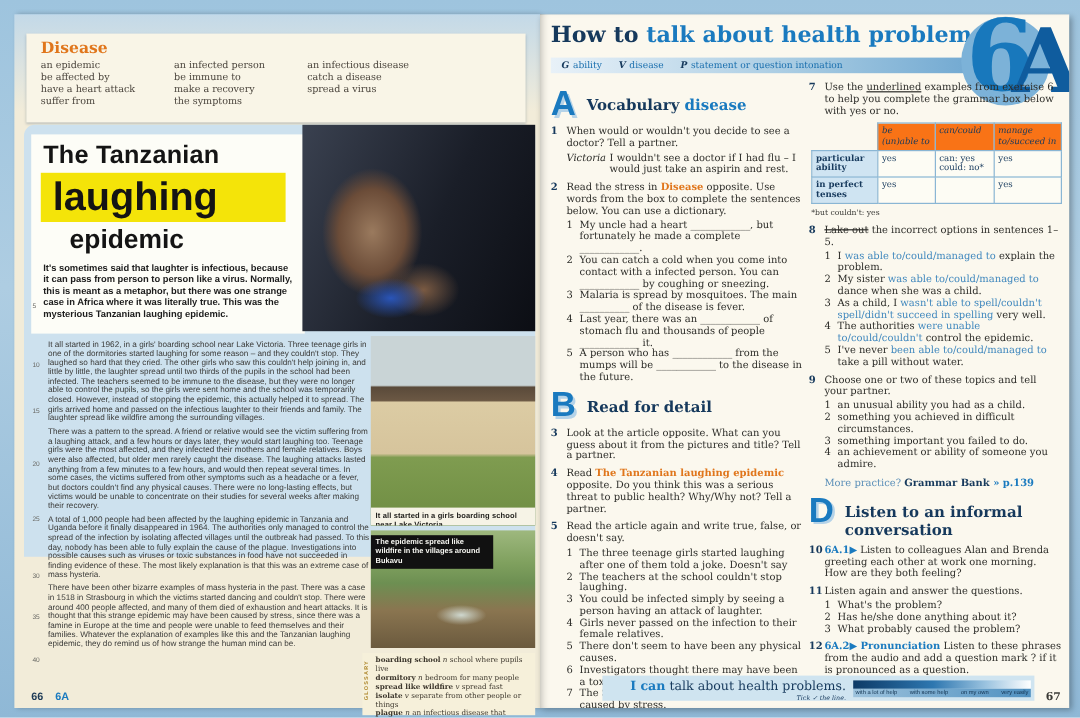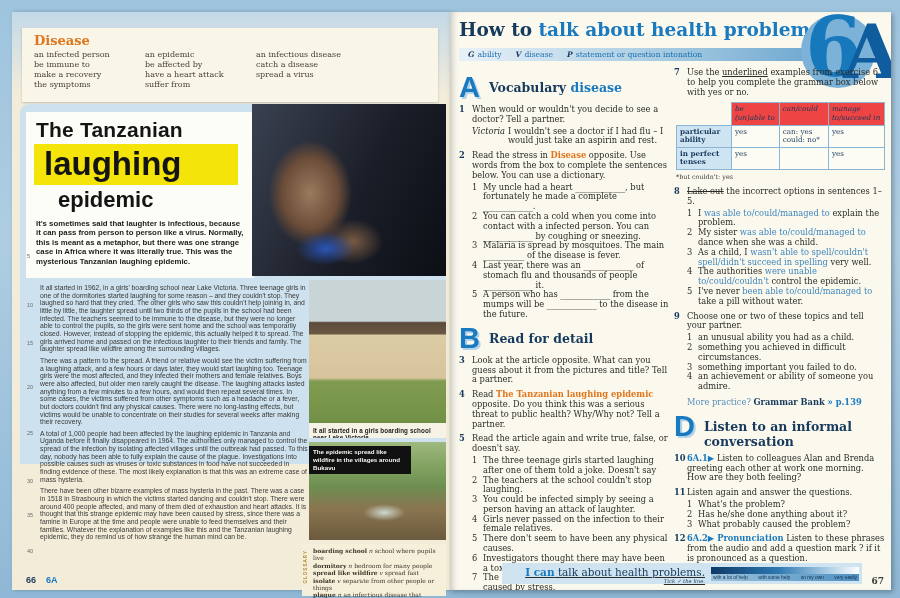--- a/index.html
+++ b/index.html
@@ -119,63 +119,63 @@
   .example-text { flex:1; }
   .orange { color:#e0761c; font-weight:bold; }
   .blue-opt { color:#3f87bd; }
   .uline { text-decoration:underline; }
   .strike { text-decoration:line-through; }
   .audio-ref { font-weight:bold; color:#1a7abf; }
   .pron { font-weight:bold; color:#1a7abf; }
 
   table.gram { border-collapse:collapse; margin:2px 0 3px 2px; }
   table.gram td, table.gram th { border:1px solid #8ab6d4; font-size:7.2px; line-height:8.6px; padding:2px 3px; font-weight:normal; text-align:left; vertical-align:top; color:#16395c; }
-  table.gram th { font-style:italic; background:#ef4444; }
+  table.gram th { font-style:italic; background:#f97316; }
   table.gram th:first-child { border:none; background:transparent; }
   table.gram td.rowlabel { background:#cfe4f2; font-weight:bold; width:58px; }
   table.gram td { background:#fdfcf4; white-space:pre-line; width:52px; }
   table.gram td:last-child { width:60px; }
   .footnote { font-size:6.4px; color:#3c3c38; margin:0 0 6px 2px; }
   .more-practice { font-size:8.3px; margin:2px 0 6px 13px; }
   .mp-q { color:#5b8fb8; }
   .mp-bank { font-weight:bold; color:#16395c; }
   .mp-pg { font-weight:bold; color:#1a7abf; }
 
   .ican-bar {
     position:absolute; left:52px; bottom:6px; width:360px; height:21px;
     background:#cfe4f0; display:flex; align-items:stretch; padding:1px 3px 1px 6px;
   }
-  .ican-left { flex:1; text-align:right; padding:2px 6px 0 0;text-decoration:underline; }
+  .ican-left { flex:1; text-align:right; padding:2px 6px 0 0; }
   .ican-text { font-family:"DejaVu Serif",serif; font-size:10.5px; color:#16395c; }
   .ican-text .b { font-weight:bold; color:#1a7abf; }
   .ican-tick { font-size:5.3px; font-style:italic; color:#16395c; margin-top:0px; }
   .ican-scale { width:148px; flex:none; display:flex; flex-direction:column; justify-content:center; }
   .ican-grad { height:7px; background:linear-gradient(90deg,#0d3a66 0%,#2e77b0 45%,#9cc4e0 75%,#ffffff 100%); }
   .ican-labels { display:flex; justify-content:space-between; background:linear-gradient(90deg,#9cc2dc,#4f90c0); padding:1px 2px; }
   .ican-labels span { font-size:4.8px; color:#10314f; font-family:"Liberation Sans",sans-serif; }
   .rp-pagenum { position:absolute; right:7px; bottom:4px; font-size:9px; font-weight:bold; color:#3a3a36; font-family:"DejaVu Serif",serif; }
 </style>
 </head>
 <body>
 
 <div class="page page-left">
 
   <div class="disease-box">
     <div class="disease-title">Disease</div>
     <div class="disease-cols">
 
+        <div class="disease-col">an epidemic
+be affected by
+have a heart attack
+suffer from</div>
+
         <div class="disease-col">an infected person
 be immune to
 make a recovery
 the symptoms</div>
-
-        <div class="disease-col">an epidemic
-be affected by
-have a heart attack
-suffer from</div>
 
         <div class="disease-col">an infectious disease
 catch a disease
 spread a virus</div>
       </div>
   </div>
 
   <div class="article-panel">
 
     <div class="art-head">

